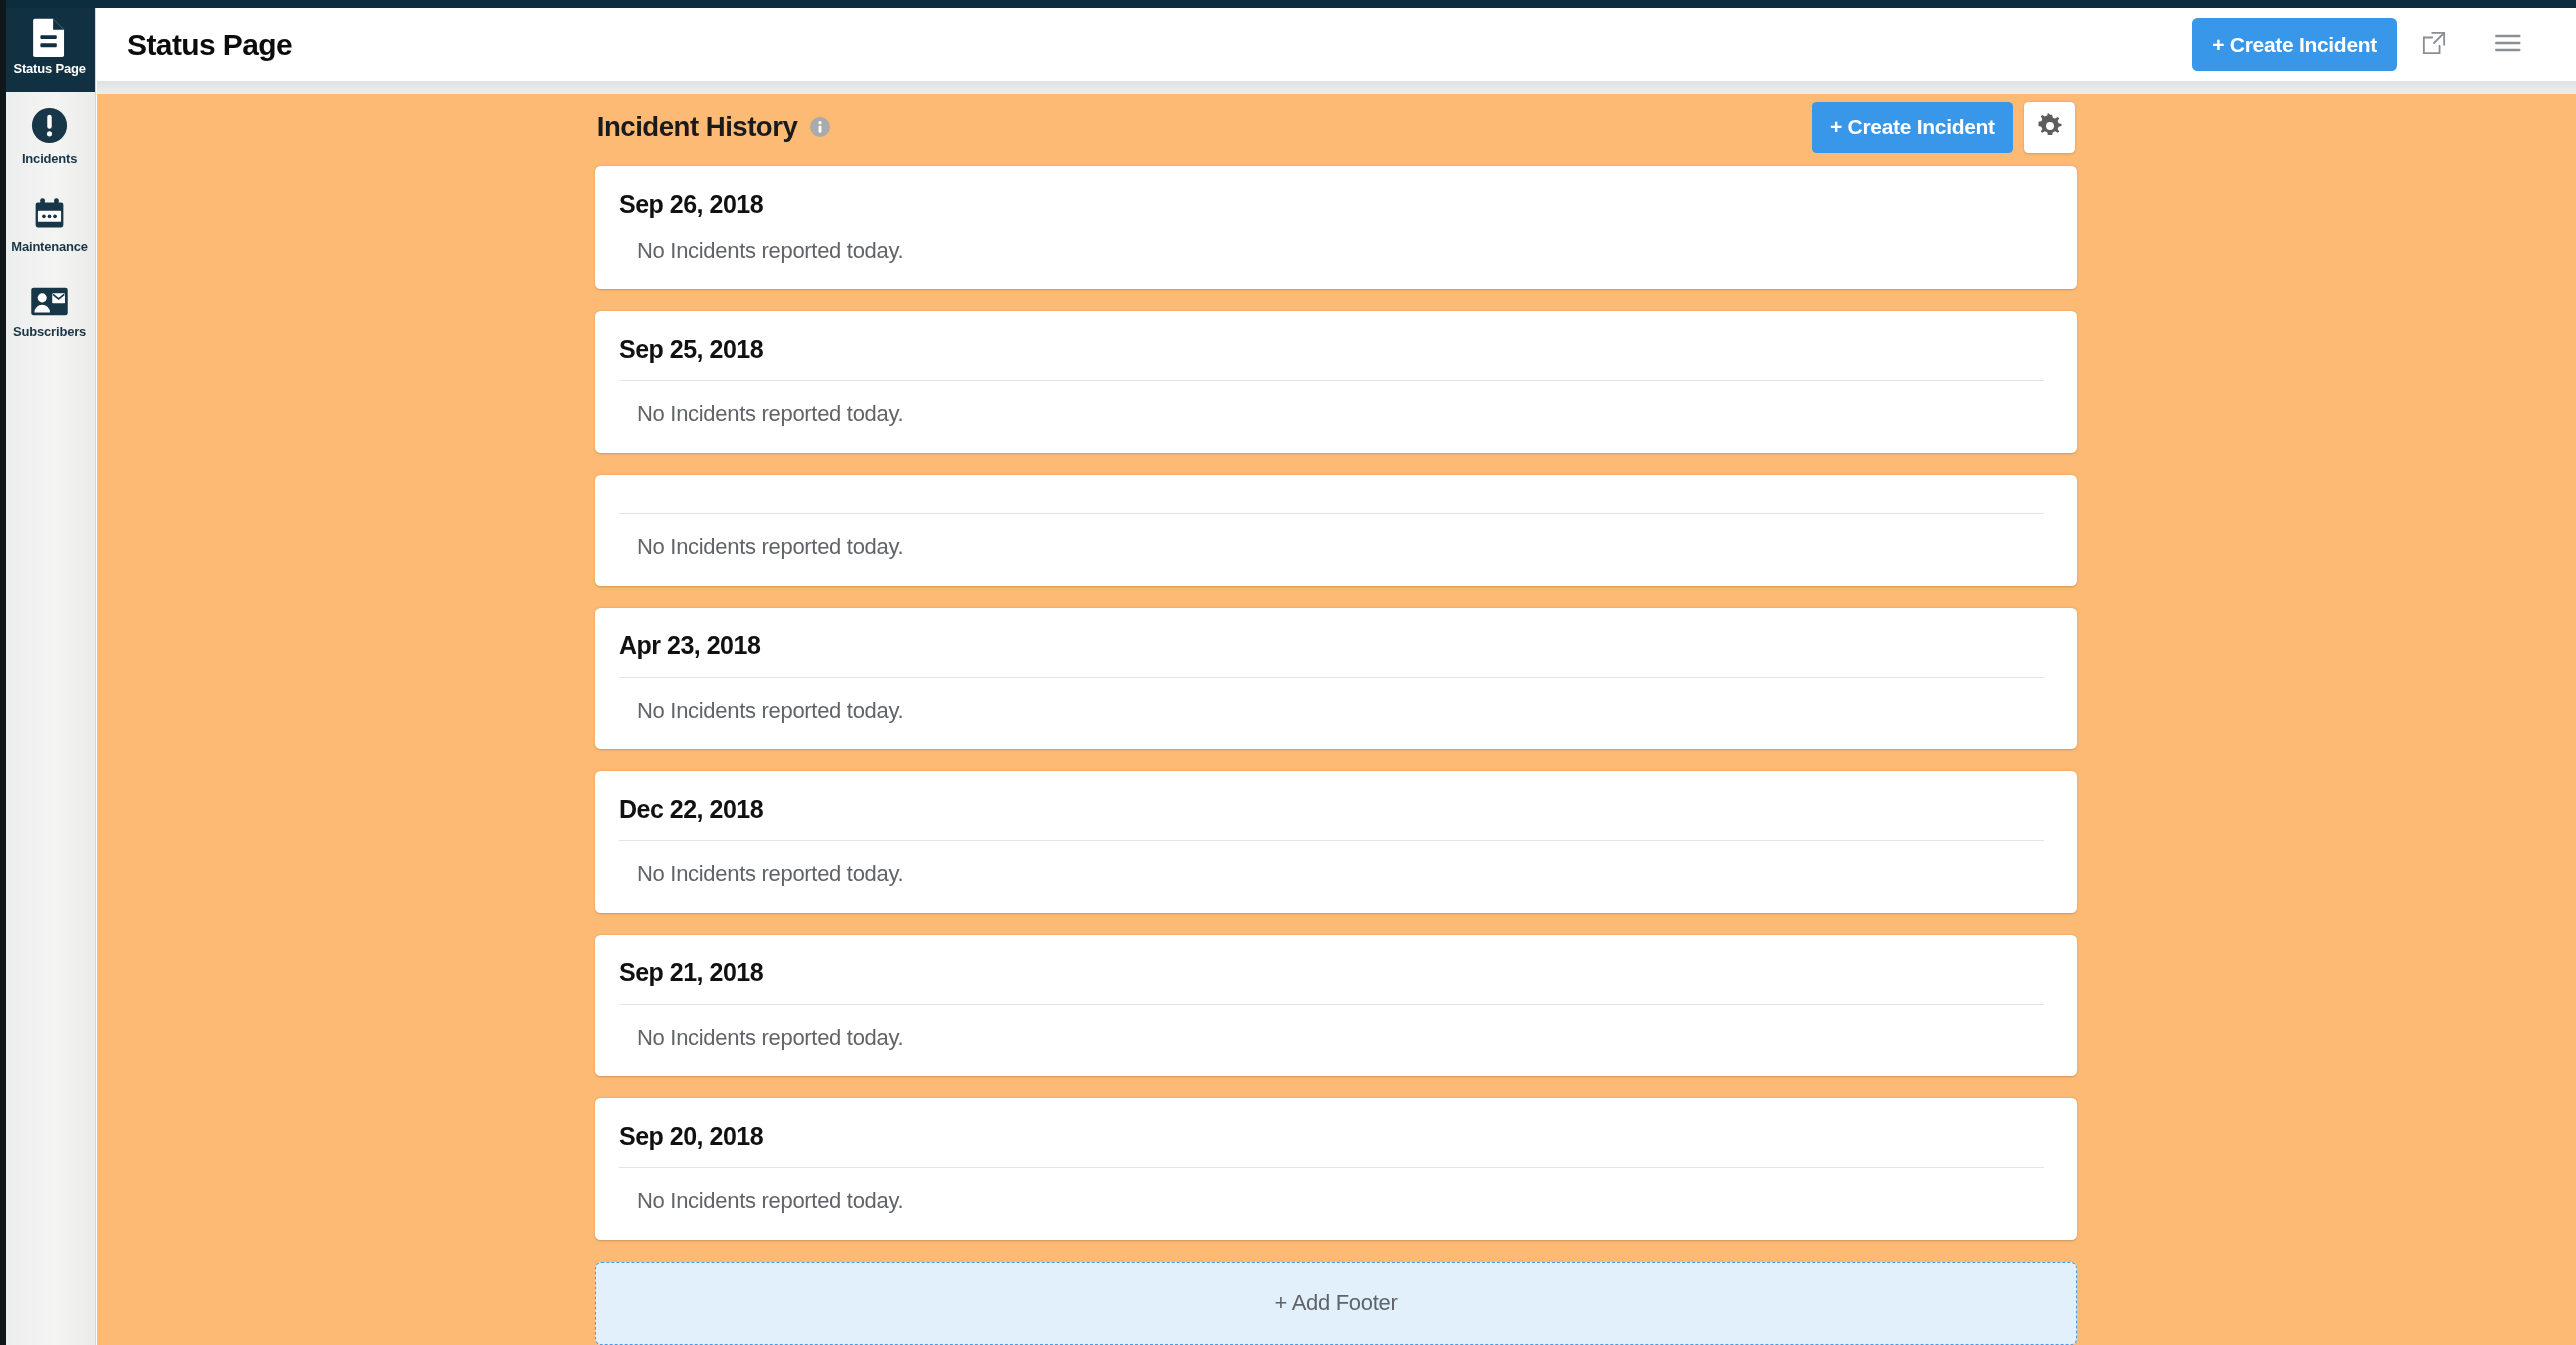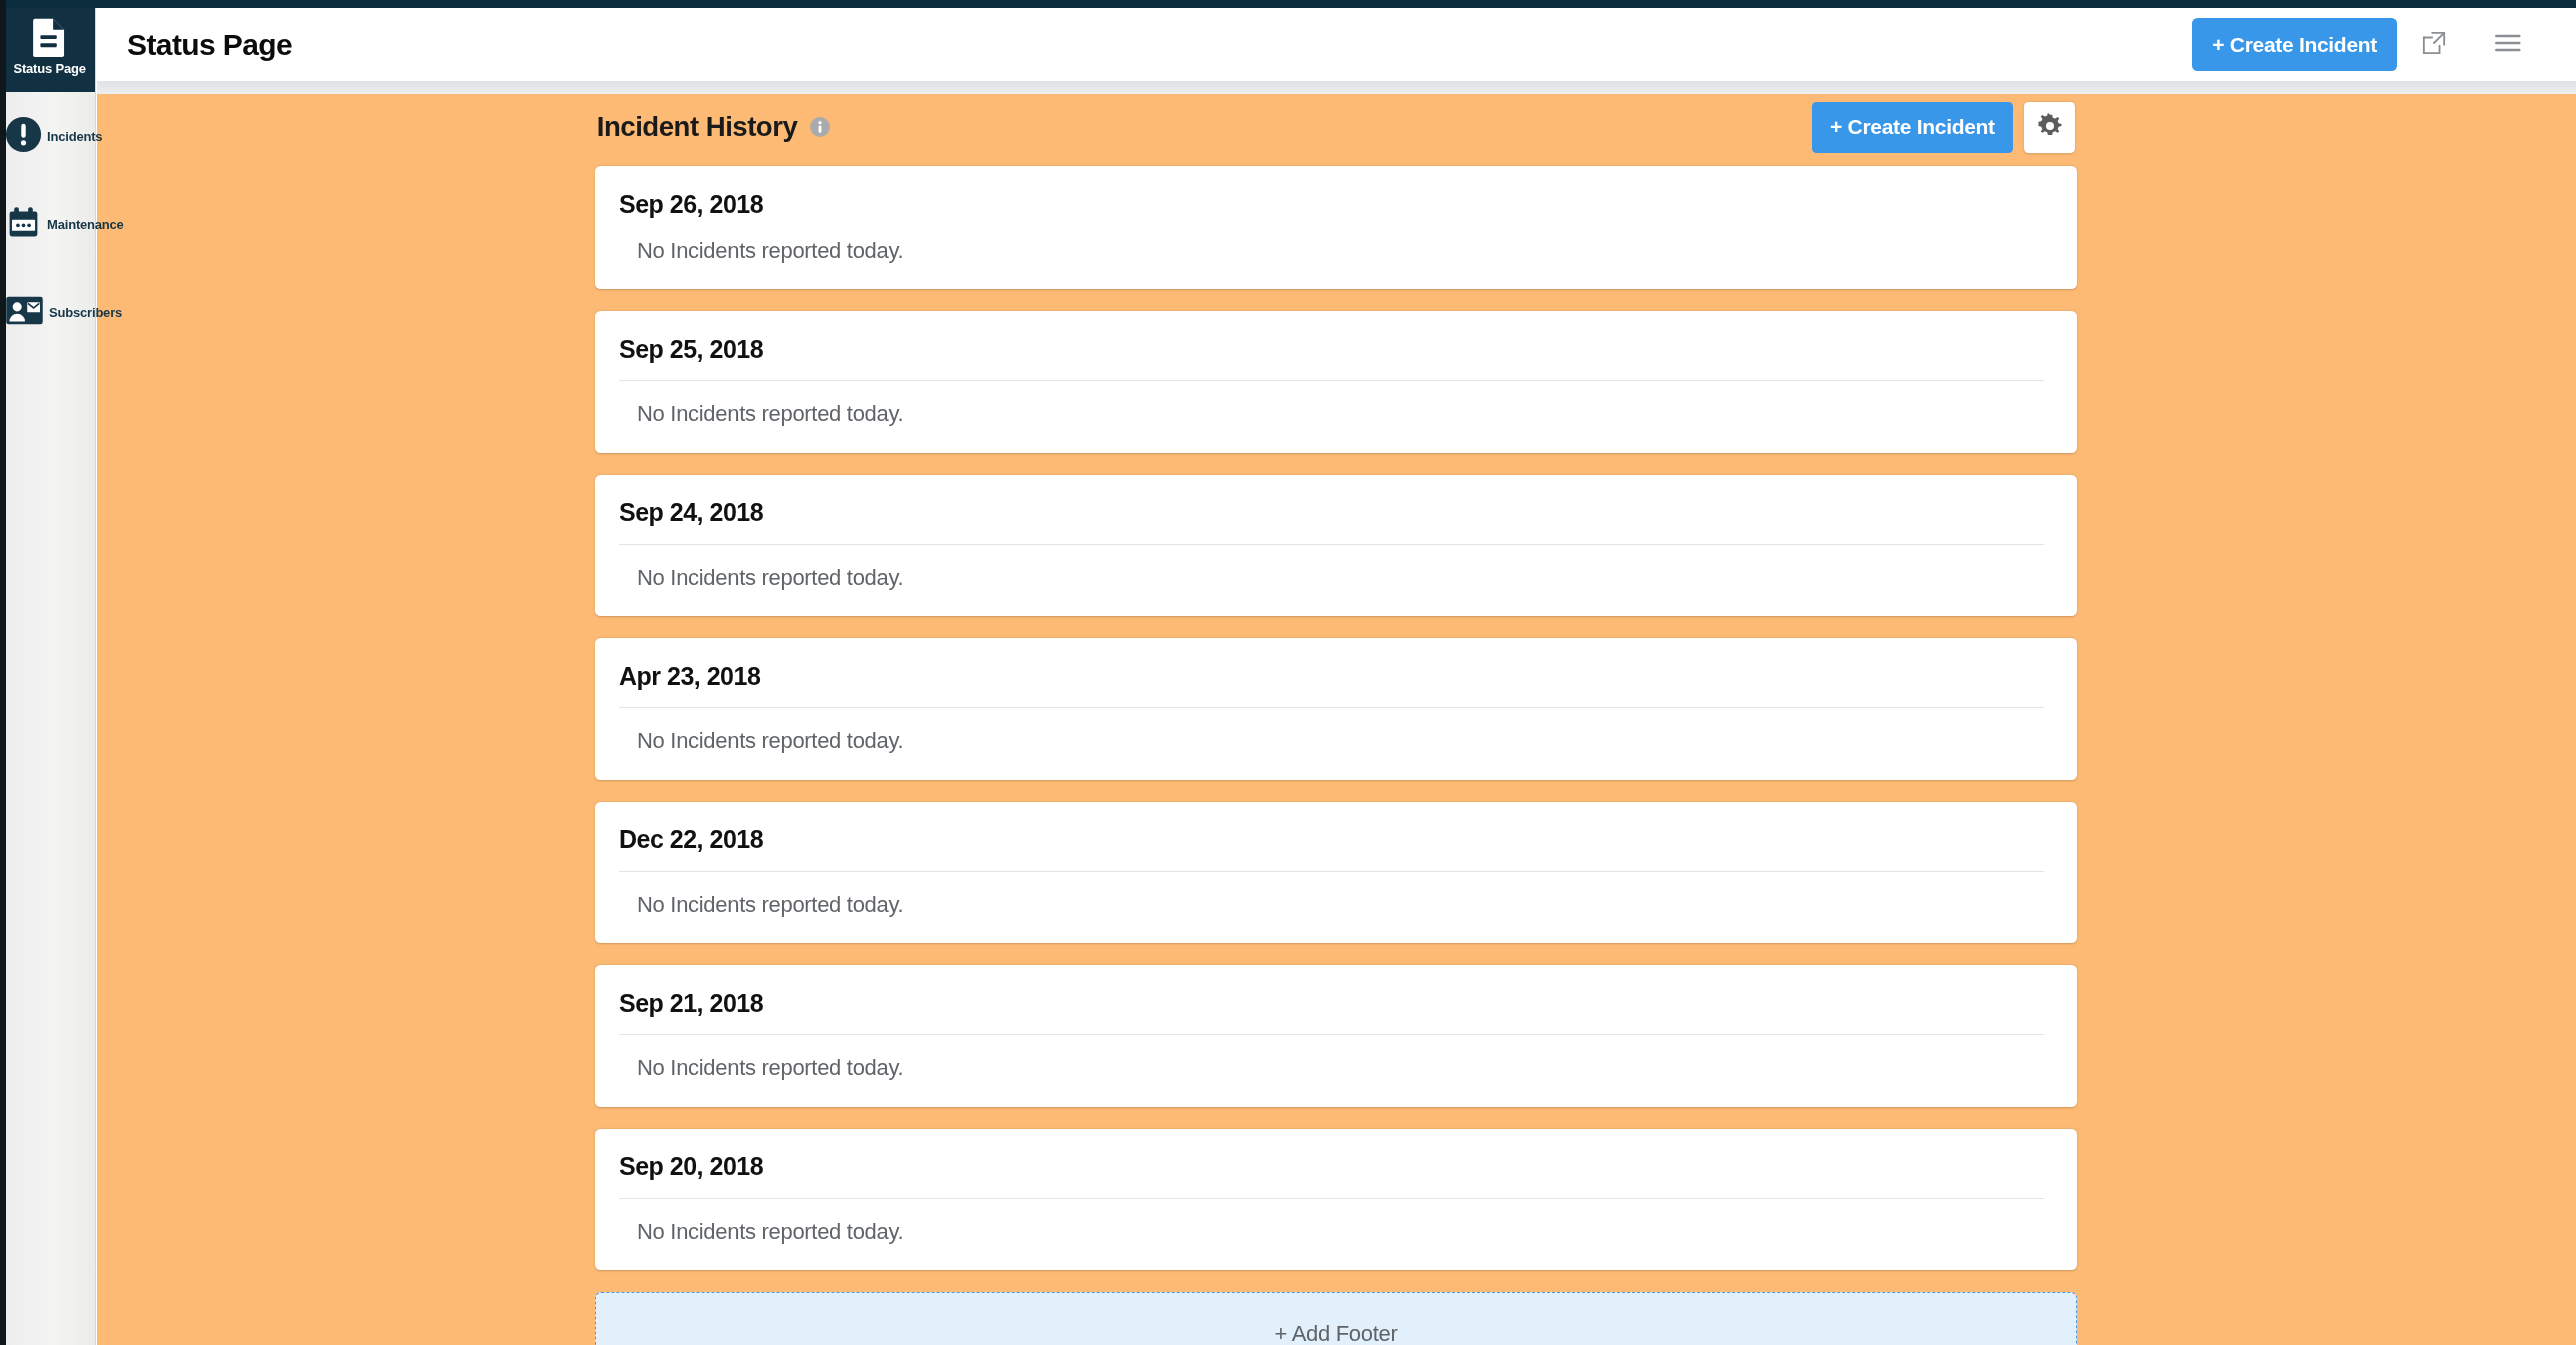--- a/index.html
+++ b/index.html
@@ -58,23 +58,23 @@
     color: #ffffff;
     font-size: 13px;
     font-weight: 700;
     letter-spacing: -0.2px;
     line-height: 1;
   }
 
   .nav-item {
     height: 88px;
     display: flex;
-    flex-direction: row;
-    align-items: center;
-    justify-content: space-between;
+    flex-direction: column;
+    align-items: center;
+    justify-content: center;
     gap: 5.5px;
     cursor: pointer;
     text-decoration: none;
   }
   .nav-item .nav-label {
     color: #173647;
     font-size: 13px;
     font-weight: 600;
     letter-spacing: -0.2px;
     line-height: 1;
@@ -390,21 +390,20 @@
         <div class="day-body">No Incidents reported today.</div>
       </div>
 
       <div class="day-card">
         <div class="day-date">Sep 25, 2018</div>
         <div class="day-divider"></div>
         <div class="day-body">No Incidents reported today.</div>
       </div>
 
       <div class="day-card">
-        <div class="day-date">Sep 24, 2018</div>
         <div class="day-divider"></div>
         <div class="day-body">No Incidents reported today.</div>
       </div>
 
       <div class="day-card">
         <div class="day-date">Apr 23, 2018</div>
         <div class="day-divider"></div>
         <div class="day-body">No Incidents reported today.</div>
       </div>
 

